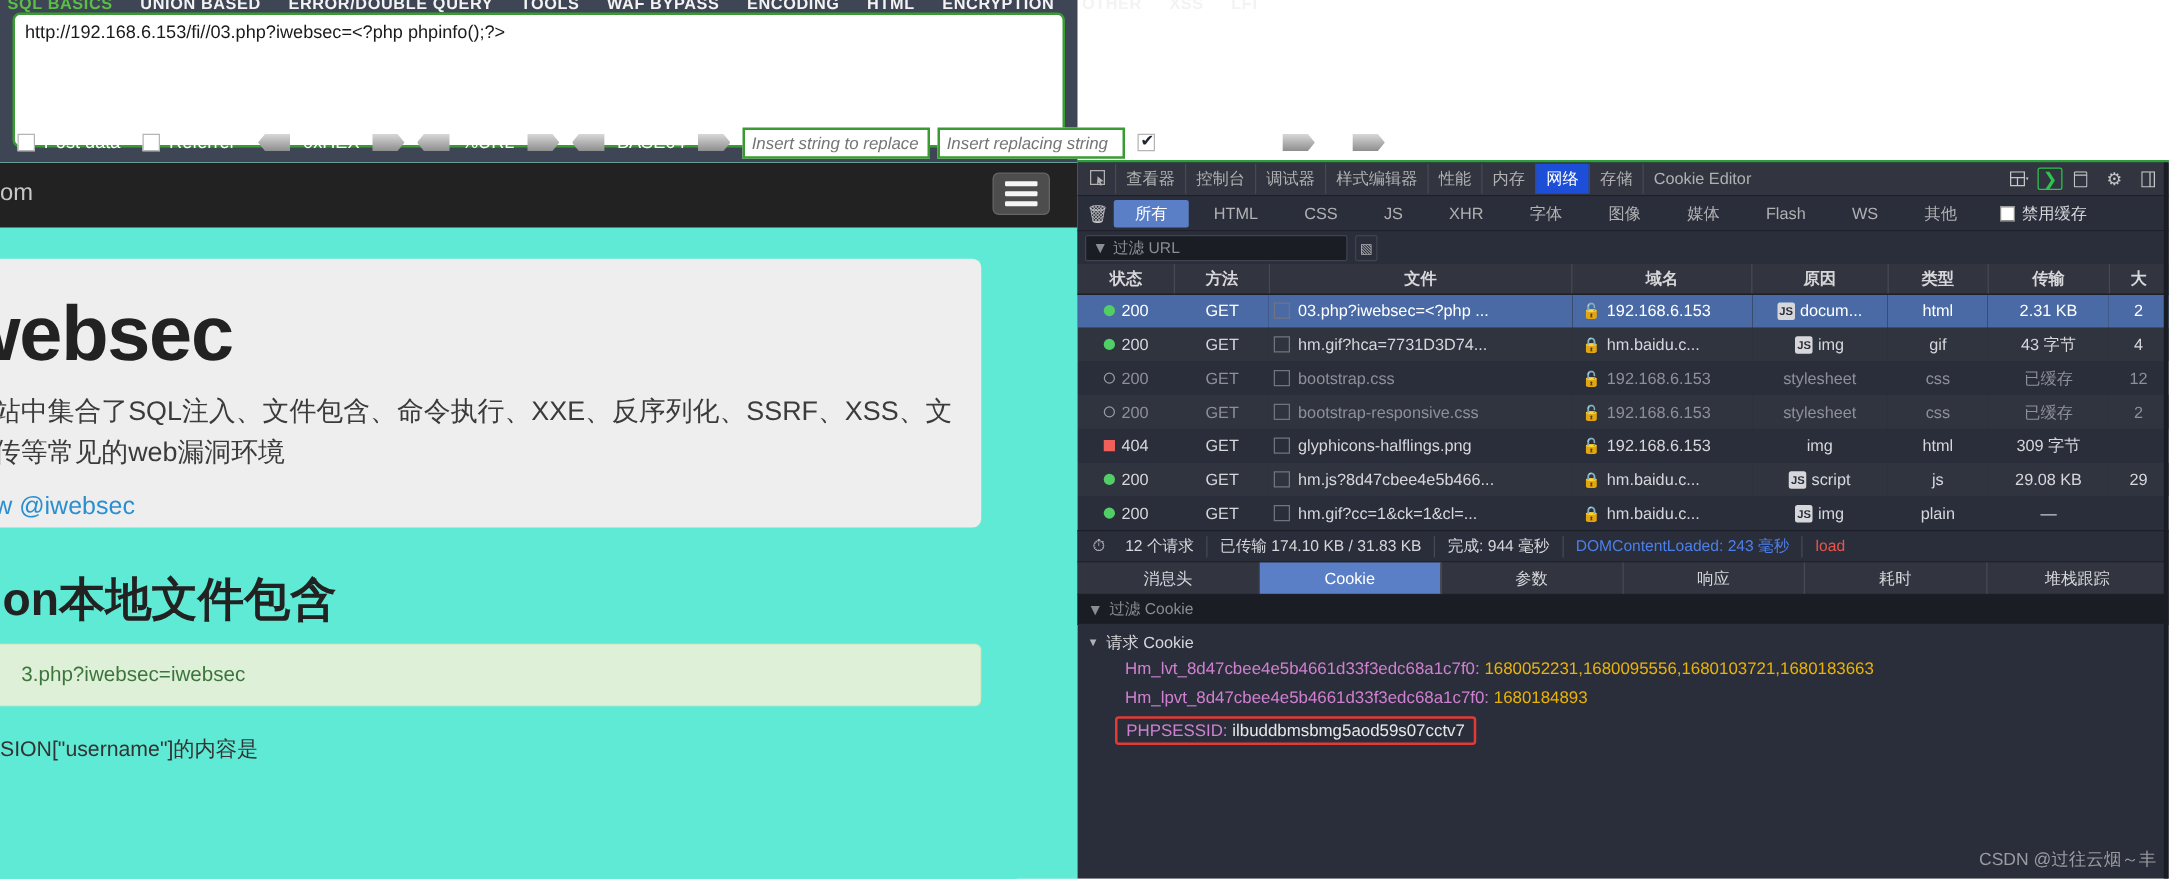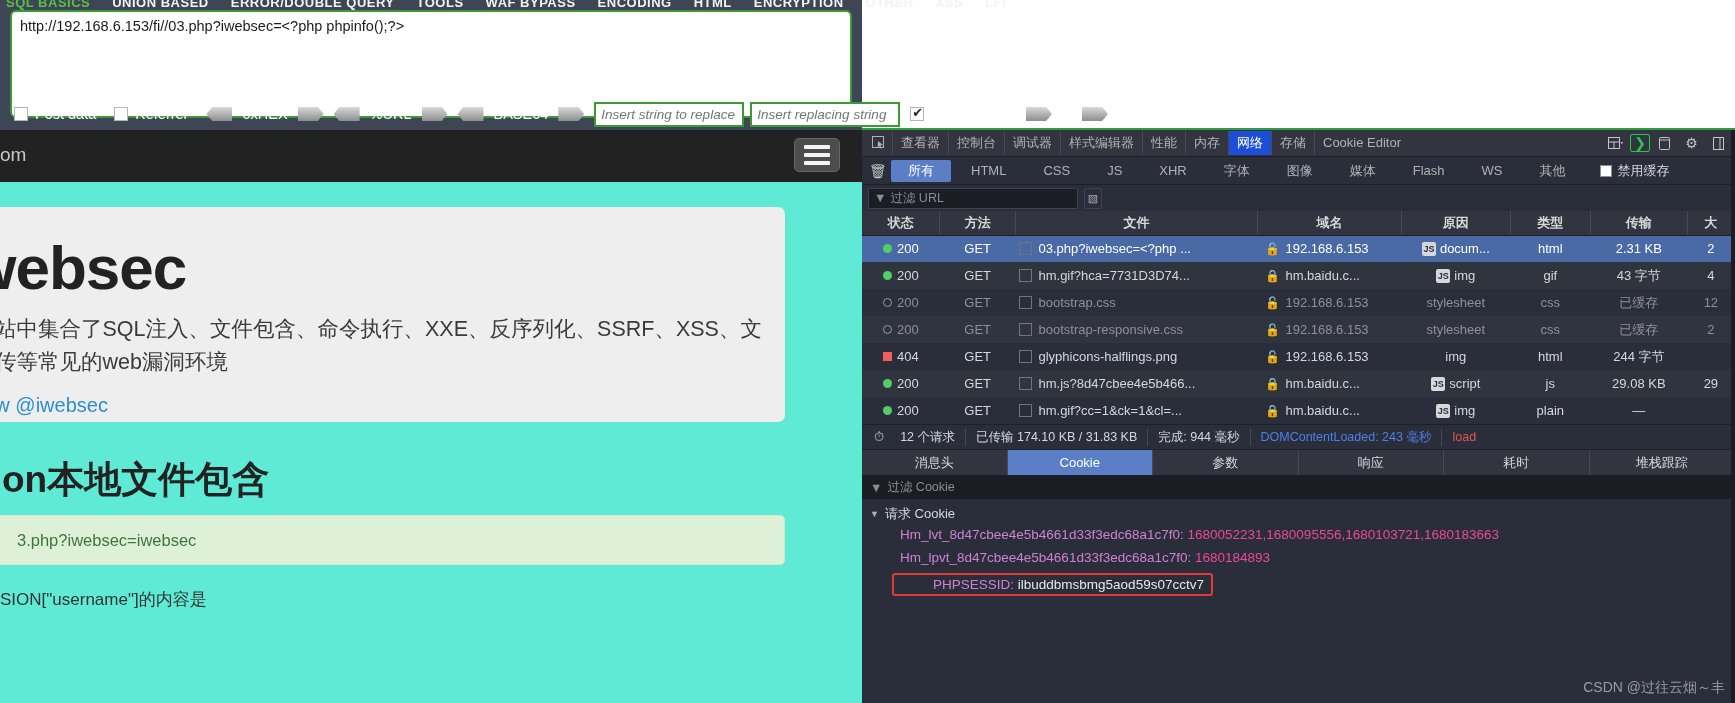--- a/index.html
+++ b/index.html
@@ -236,26 +236,26 @@
     padding-left: 8px; background: #1b1d24; color: #8b8d92; font-size: 12.5px;
     border-bottom: 1px solid #2a2e3a;
   }
   .dt-ckgroup {
     padding: 5px 0 0 8px; display: flex; align-items: center; gap: 6px;
     color: #d7d7db; font-size: 13px;
   }
   .caret { font-size: 9px; color: #b1b1b3; }
   .ck-line { padding: 4px 0 4px 38px; font-size: 13.5px; white-space: nowrap; }
   .ck-key { color: #d080d0; }
-  .ck-val { color: #ec4899; }
+  .ck-val { color: #eab308; }
   .ck-hilite {
     display: inline-block; border: 2px solid #e23b37; border-radius: 3px;
     padding: 2px 7px; margin-left: -8px;
   }
-  .ck-hilite .ck-key { color: #d080d0; margin-left: 32px; }
+  .ck-hilite .ck-key { color: #d080d0; }
   .ck-hilite .ck-val { color: #e8e8e8; }
 
   .watermark {
     position: absolute; right: 10px; bottom: 6px;
     color: #9a9ca3; font-size: 14px; font-family: "Liberation Sans", sans-serif;
   }
   .scroll-right {
     position: absolute; right: 0; top: 0; width: 4px; height: 100%;
     background: #1b1d24;
   }
@@ -573,21 +573,21 @@
                 <span class="brokenlock">🔓</span>
                 <span>192.168.6.153</span>
               </span>
             </td>
             <td>
               <span class="cell-reason">
                 <span>img</span>
               </span>
             </td>
             <td>html</td>
-            <td>244 字节</td>
+            <td>309 字节</td>
             <td></td>
           </tr>
           <tr class="dt-row alt">
             <td>
               <span class="cell-status">
                 <span class="dot green"></span>
                 <span>200</span>
               </span>
             </td>
             <td>GET</td>

